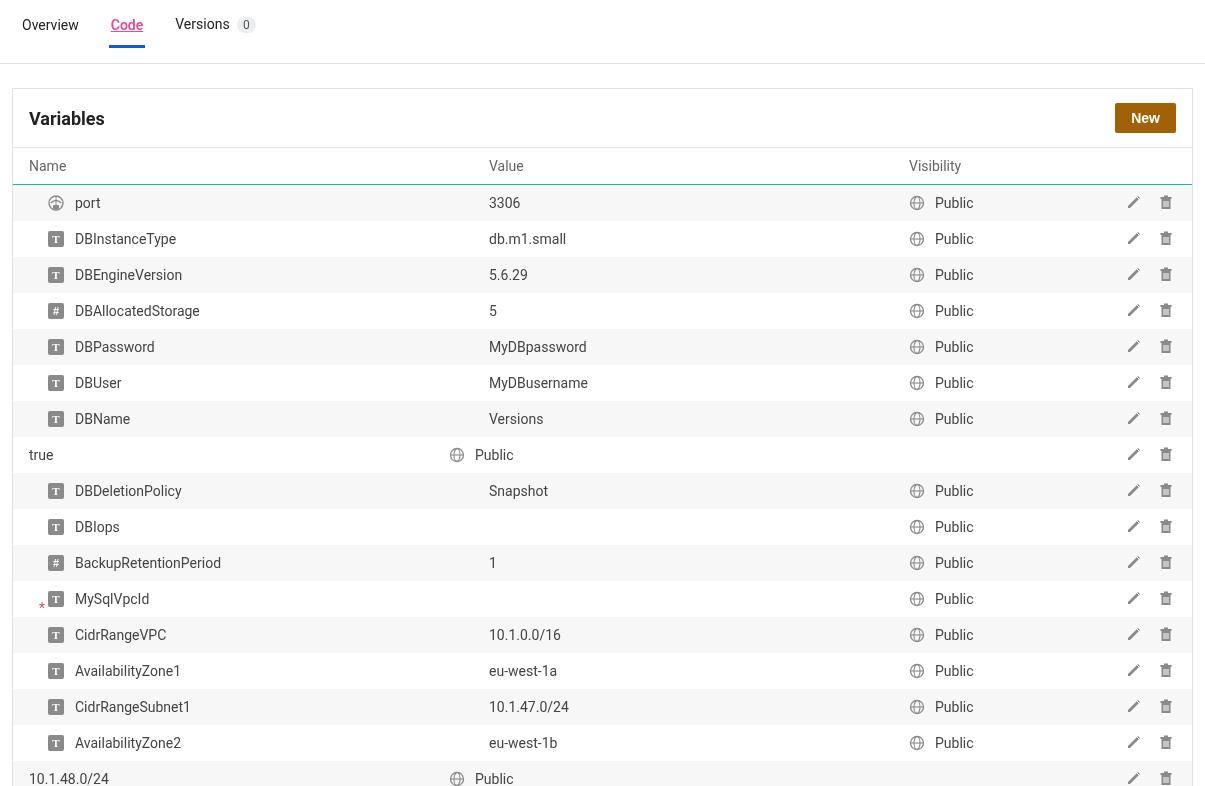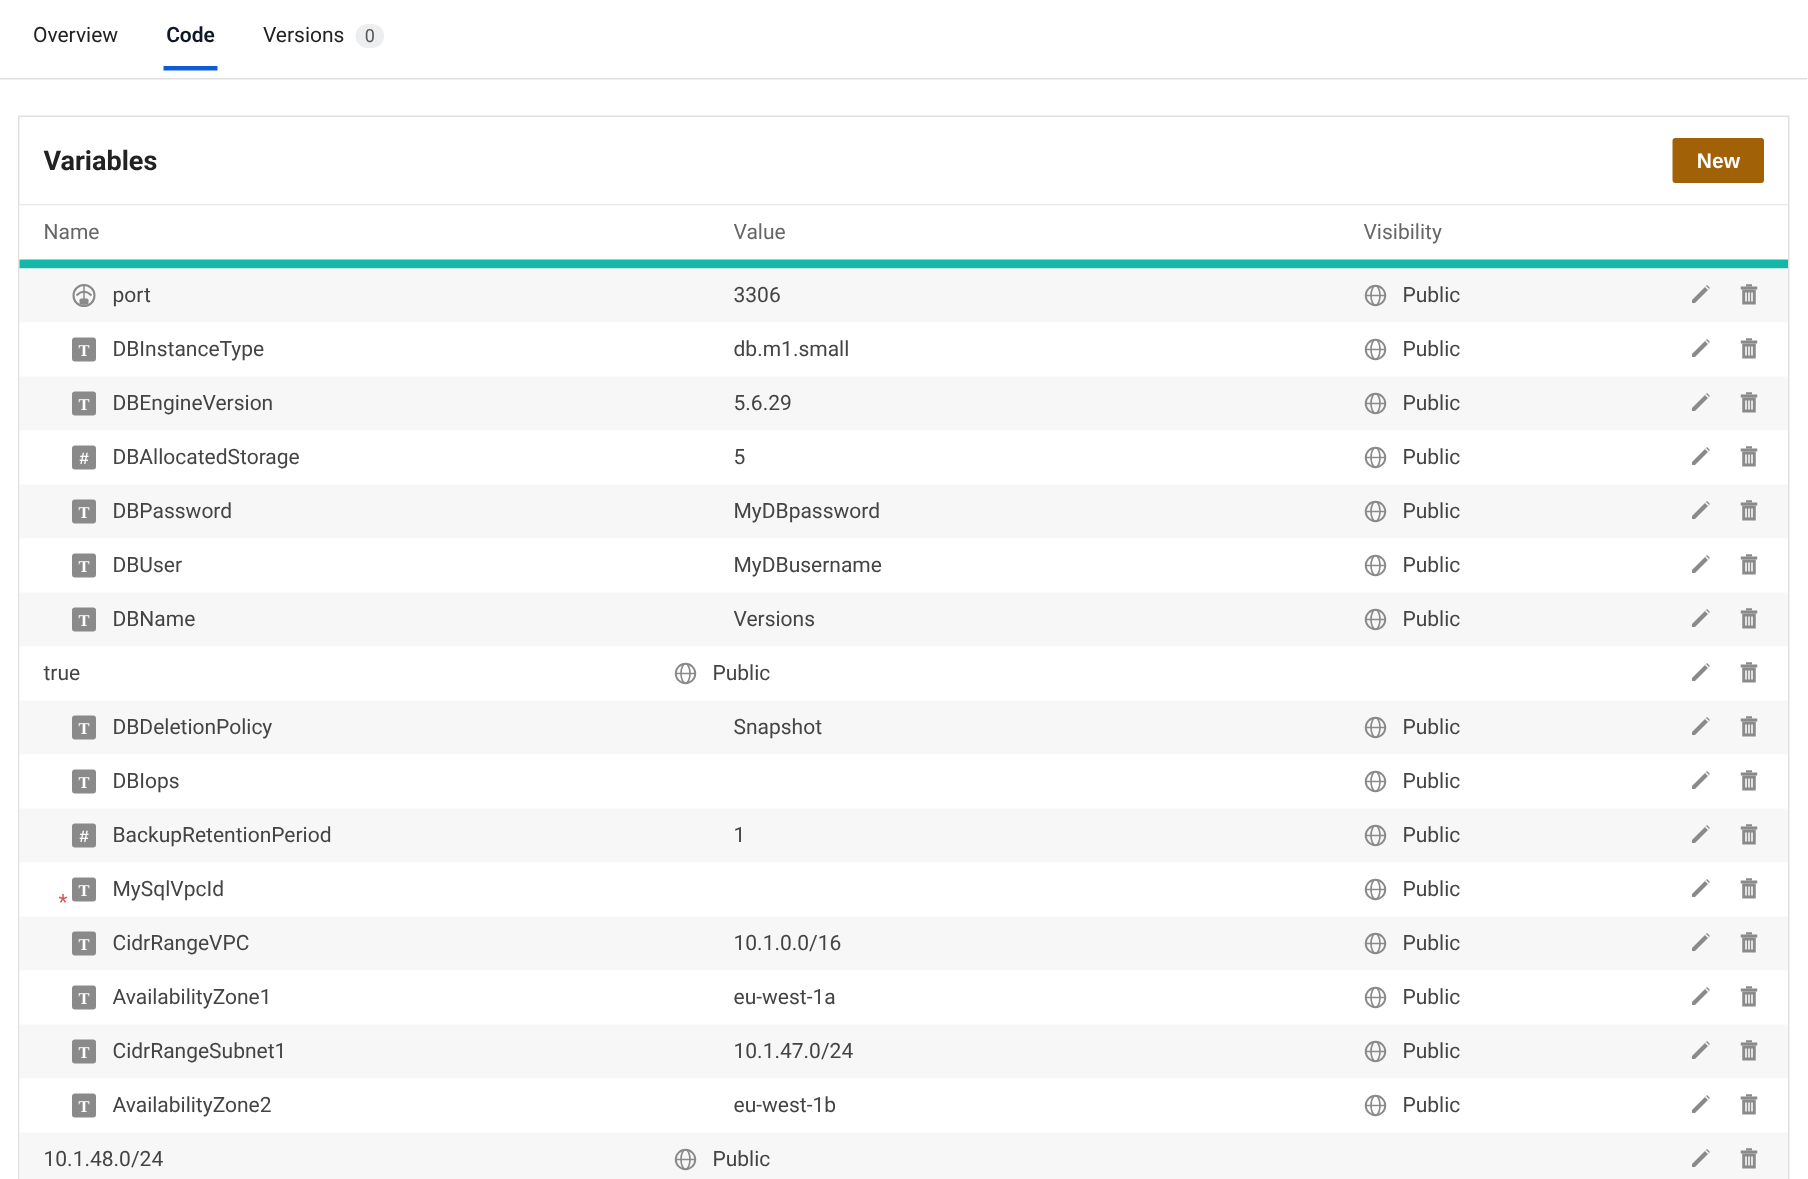--- a/index.html
+++ b/index.html
@@ -7,34 +7,35 @@
     margin: 0; padding: 0;
     font-family: -apple-system, BlinkMacSystemFont, "Segoe UI", Roboto, "Helvetica Neue", Arial, sans-serif;
     background: #fff;
     color: #333;
     font-size: 14px;
   }
   
   .tabbar {
     display: flex;
     align-items: center;
-    padding: 8px 20px 6px 20px;
+    padding: 8px 20px 16px 20px;
     border-bottom: 1px solid #e0e0e0;
     gap: 28px;
   }
   .tab {
     padding: 8px 2px 14px 2px;
     cursor: pointer;
     color: #222;
     position: relative;
     font-size: 14px;
   }
   .tab.active {
-    color: #0f172a;
+    color: #ec4899;
     font-weight: 600;
+    text-decoration: underline;
   }
   .tab.active::after {
     content: "";
     position: absolute;
     left: 0; right: 0; bottom: -1px;
     height: 3px;
     background: #0b5cd6;
   }
   .tab .badge {
     display: inline-block;
@@ -73,21 +74,21 @@
     padding: 7px 16px;
     font-size: 14px;
     font-weight: 600;
     cursor: pointer;
   }
   
   .thead {
     display: flex;
     padding: 10px 16px;
     color: #666;
-    border-bottom: 6px solid #14b8a6;
+    border-bottom: 1px solid #14b8a6;
     font-size: 14px;
     background: #fff;
   }
   .col-name { flex: 0 0 460px; display:flex; align-items:center; gap:10px; padding-left:18px;}
   .col-value { flex: 0 0 420px; }
   .col-vis { flex: 1 1 auto; display:flex; align-items:center; gap:10px; }
   .col-actions { flex: 0 0 80px; display:flex; align-items:center; justify-content:flex-end; gap:14px; }
   .thead .col-name { padding-left:0; }
 
   .row {

